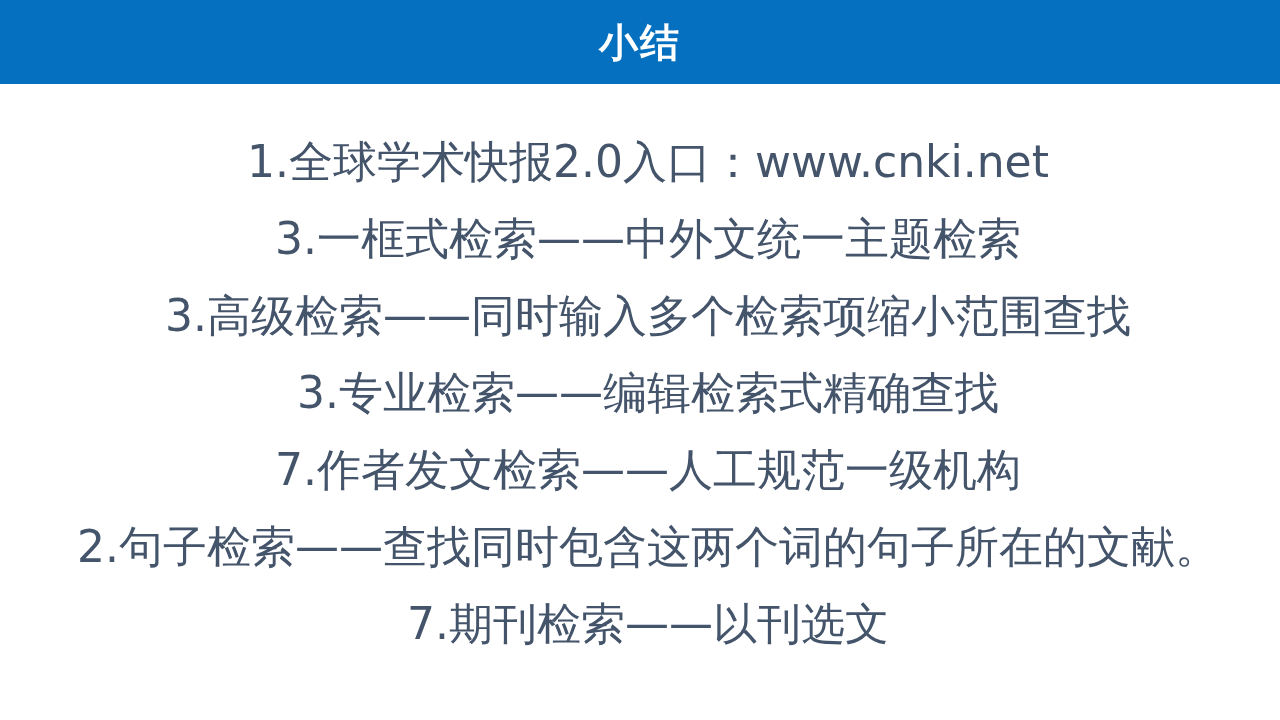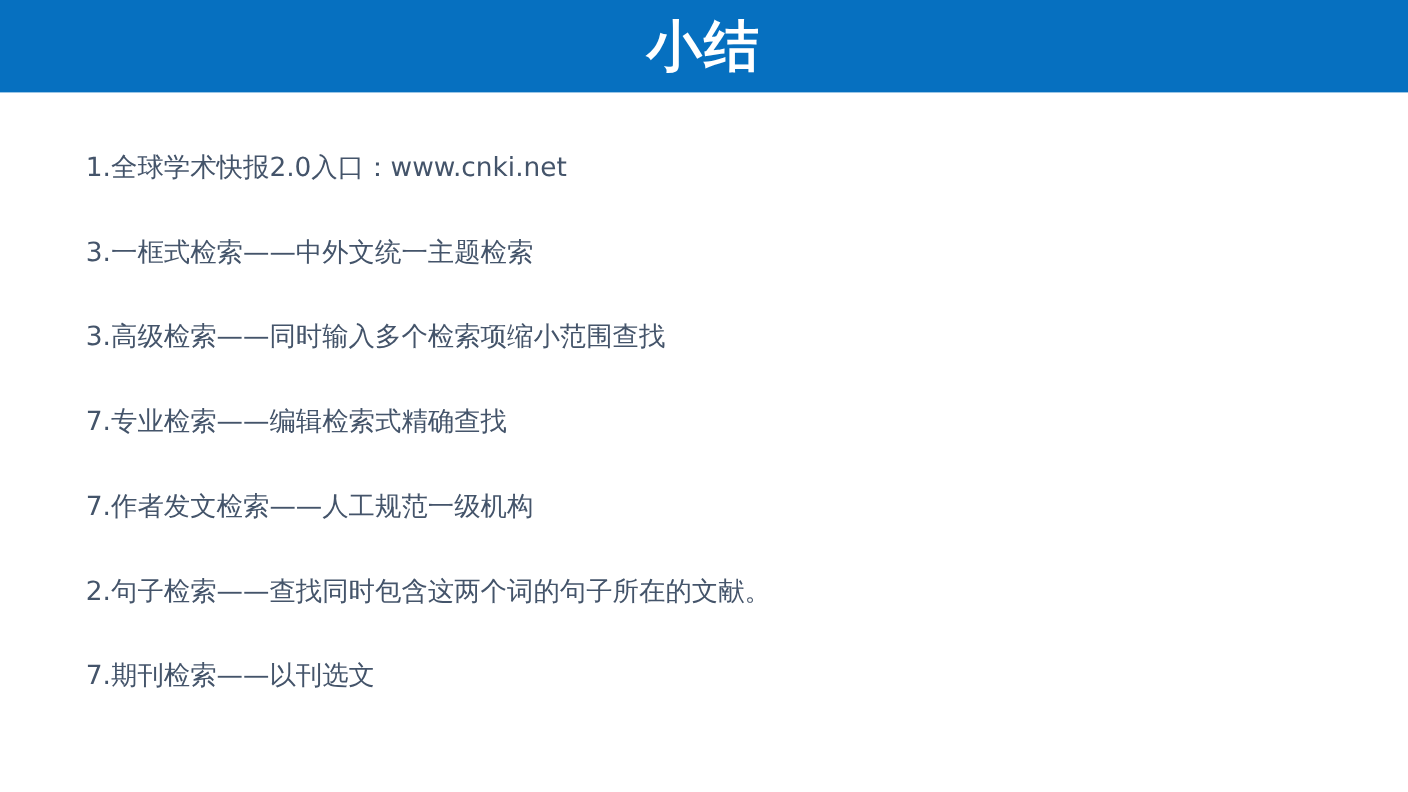--- a/index.html
+++ b/index.html
@@ -30,45 +30,46 @@
     top: 0;
     width: 1280px;
     height: 84px;
     background: #0670c0;
     display: flex;
     align-items: center;
     justify-content: center;
   }
   .title-text {
     color: #ffffff;
-    font-size: 50px;
+    font-size: 39px;
     font-weight: bold;
     letter-spacing: 2px;
     line-height: 1;
     font-family: "DejaVu Sans", "Liberation Sans", sans-serif;
     text-align: right;
     white-space: nowrap;
   }
 
   
   .content {
     position: absolute;
     left: 78px;
     top: 140px;
     width: 1140px;
   }
   .bullet-line {
     color: #44546a;
-    font-size: 24px;
+    font-size: 44px;
     line-height: 1;
     height: 77px;
     display: flex;
     align-items: flex-start;
     white-space: nowrap;
     font-family: "DejaVu Sans", "Liberation Sans", sans-serif;
+    justify-content: center;
   }
   .bullet-line .line-text {
     display: inline-block;
   }
 </style>
 </head>
 <body>
 
 <div class="slide">
 
@@ -84,21 +85,21 @@
 
     <div class="bullet-line">
       <span class="line-text">3.一框式检索——中外文统一主题检索</span>
     </div>
 
     <div class="bullet-line">
       <span class="line-text">3.高级检索——同时输入多个检索项缩小范围查找</span>
     </div>
 
     <div class="bullet-line">
-      <span class="line-text">7.专业检索——编辑检索式精确查找</span>
+      <span class="line-text">3.专业检索——编辑检索式精确查找</span>
     </div>
 
     <div class="bullet-line">
       <span class="line-text">7.作者发文检索——人工规范一级机构</span>
     </div>
 
     <div class="bullet-line">
       <span class="line-text">2.句子检索——查找同时包含这两个词的句子所在的文献。</span>
     </div>
 

